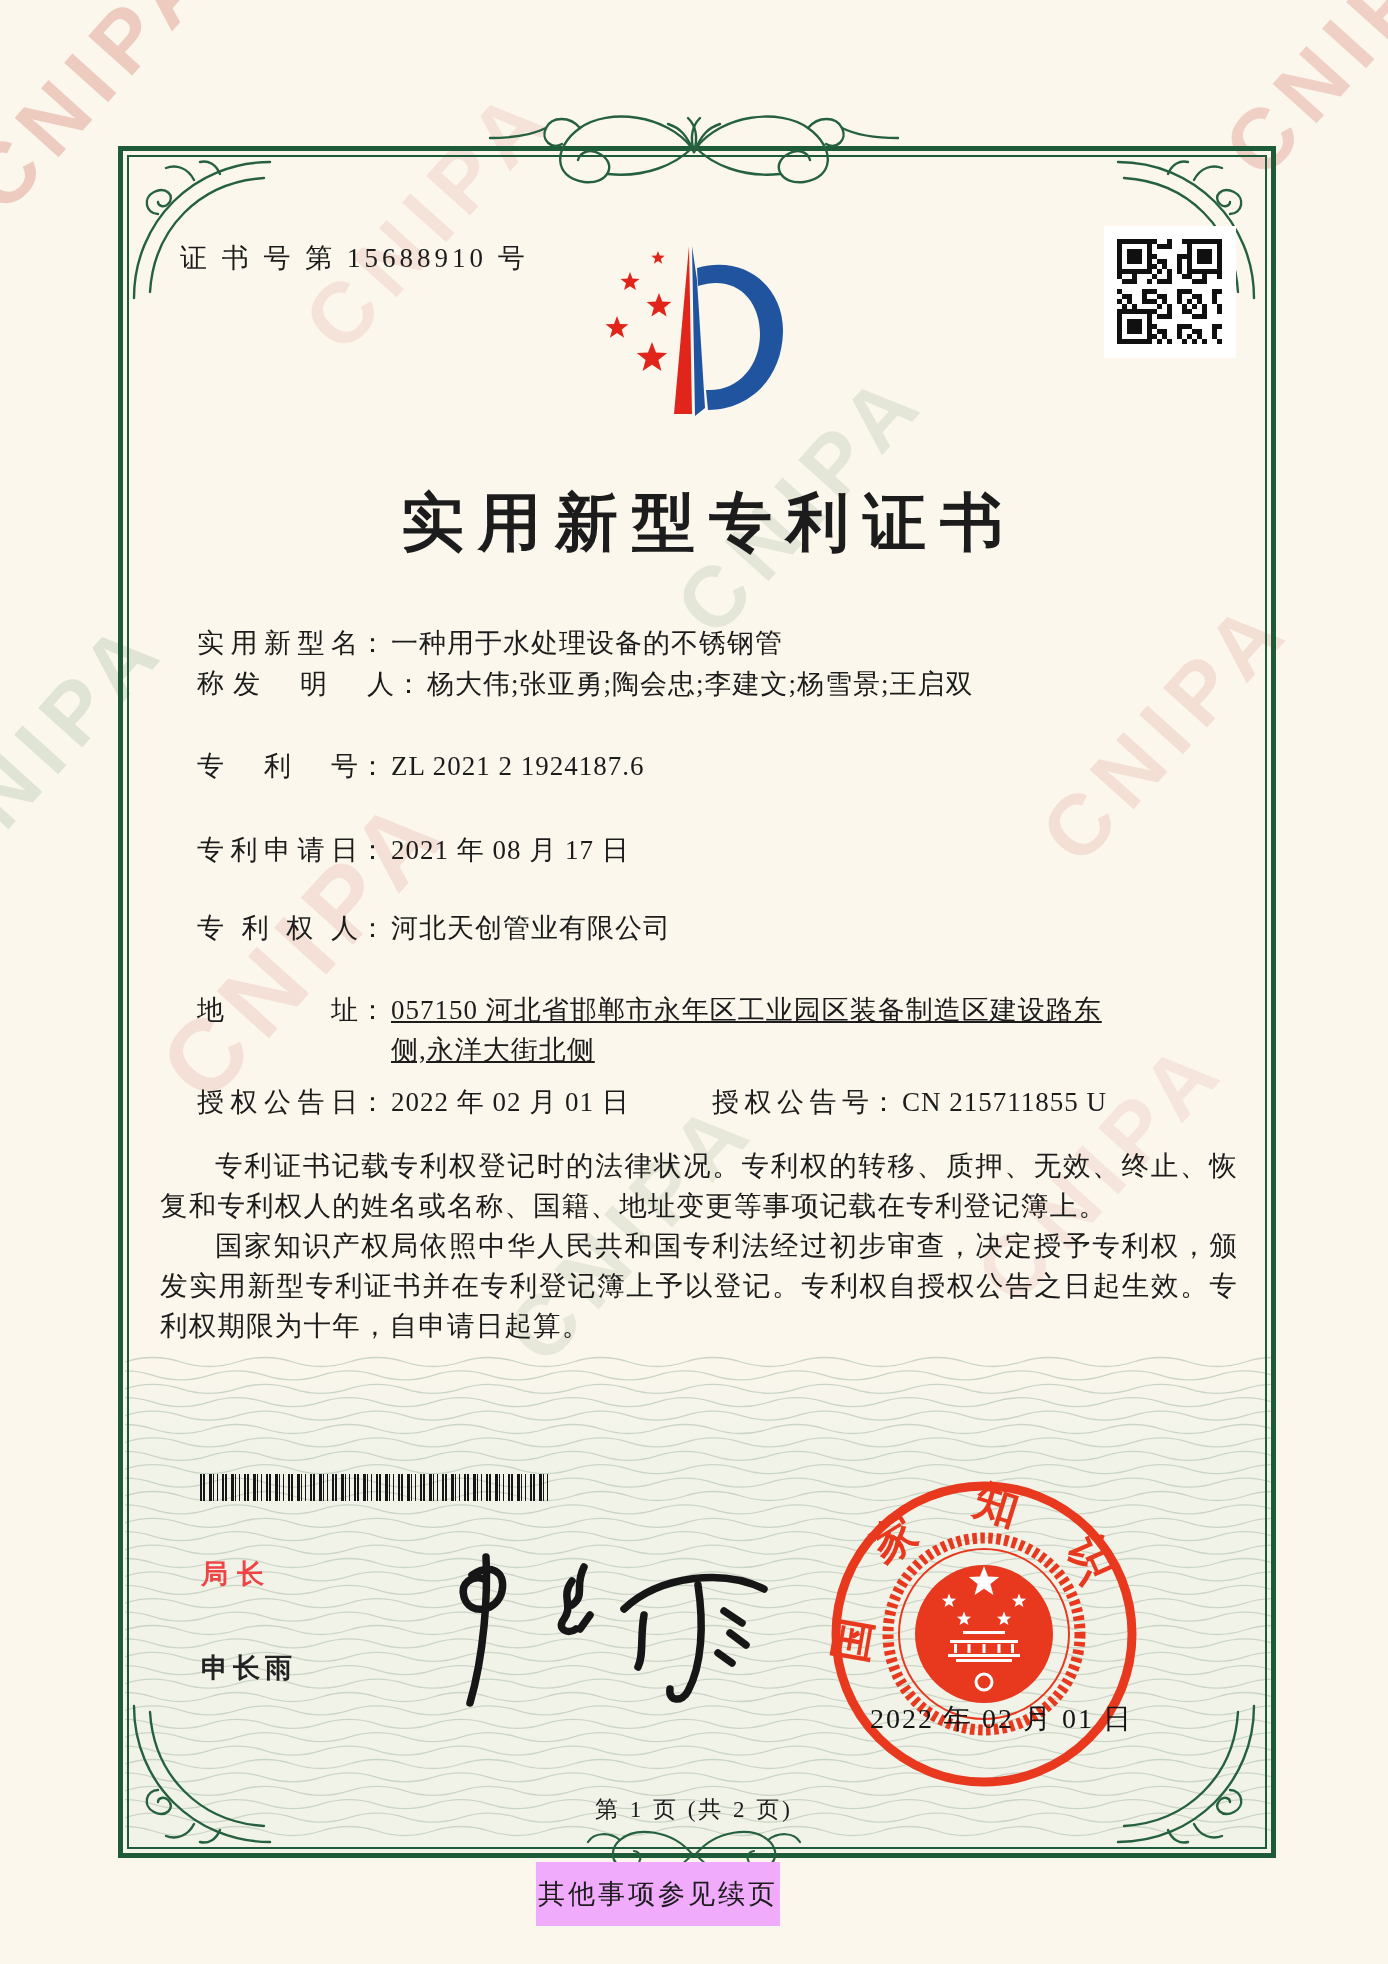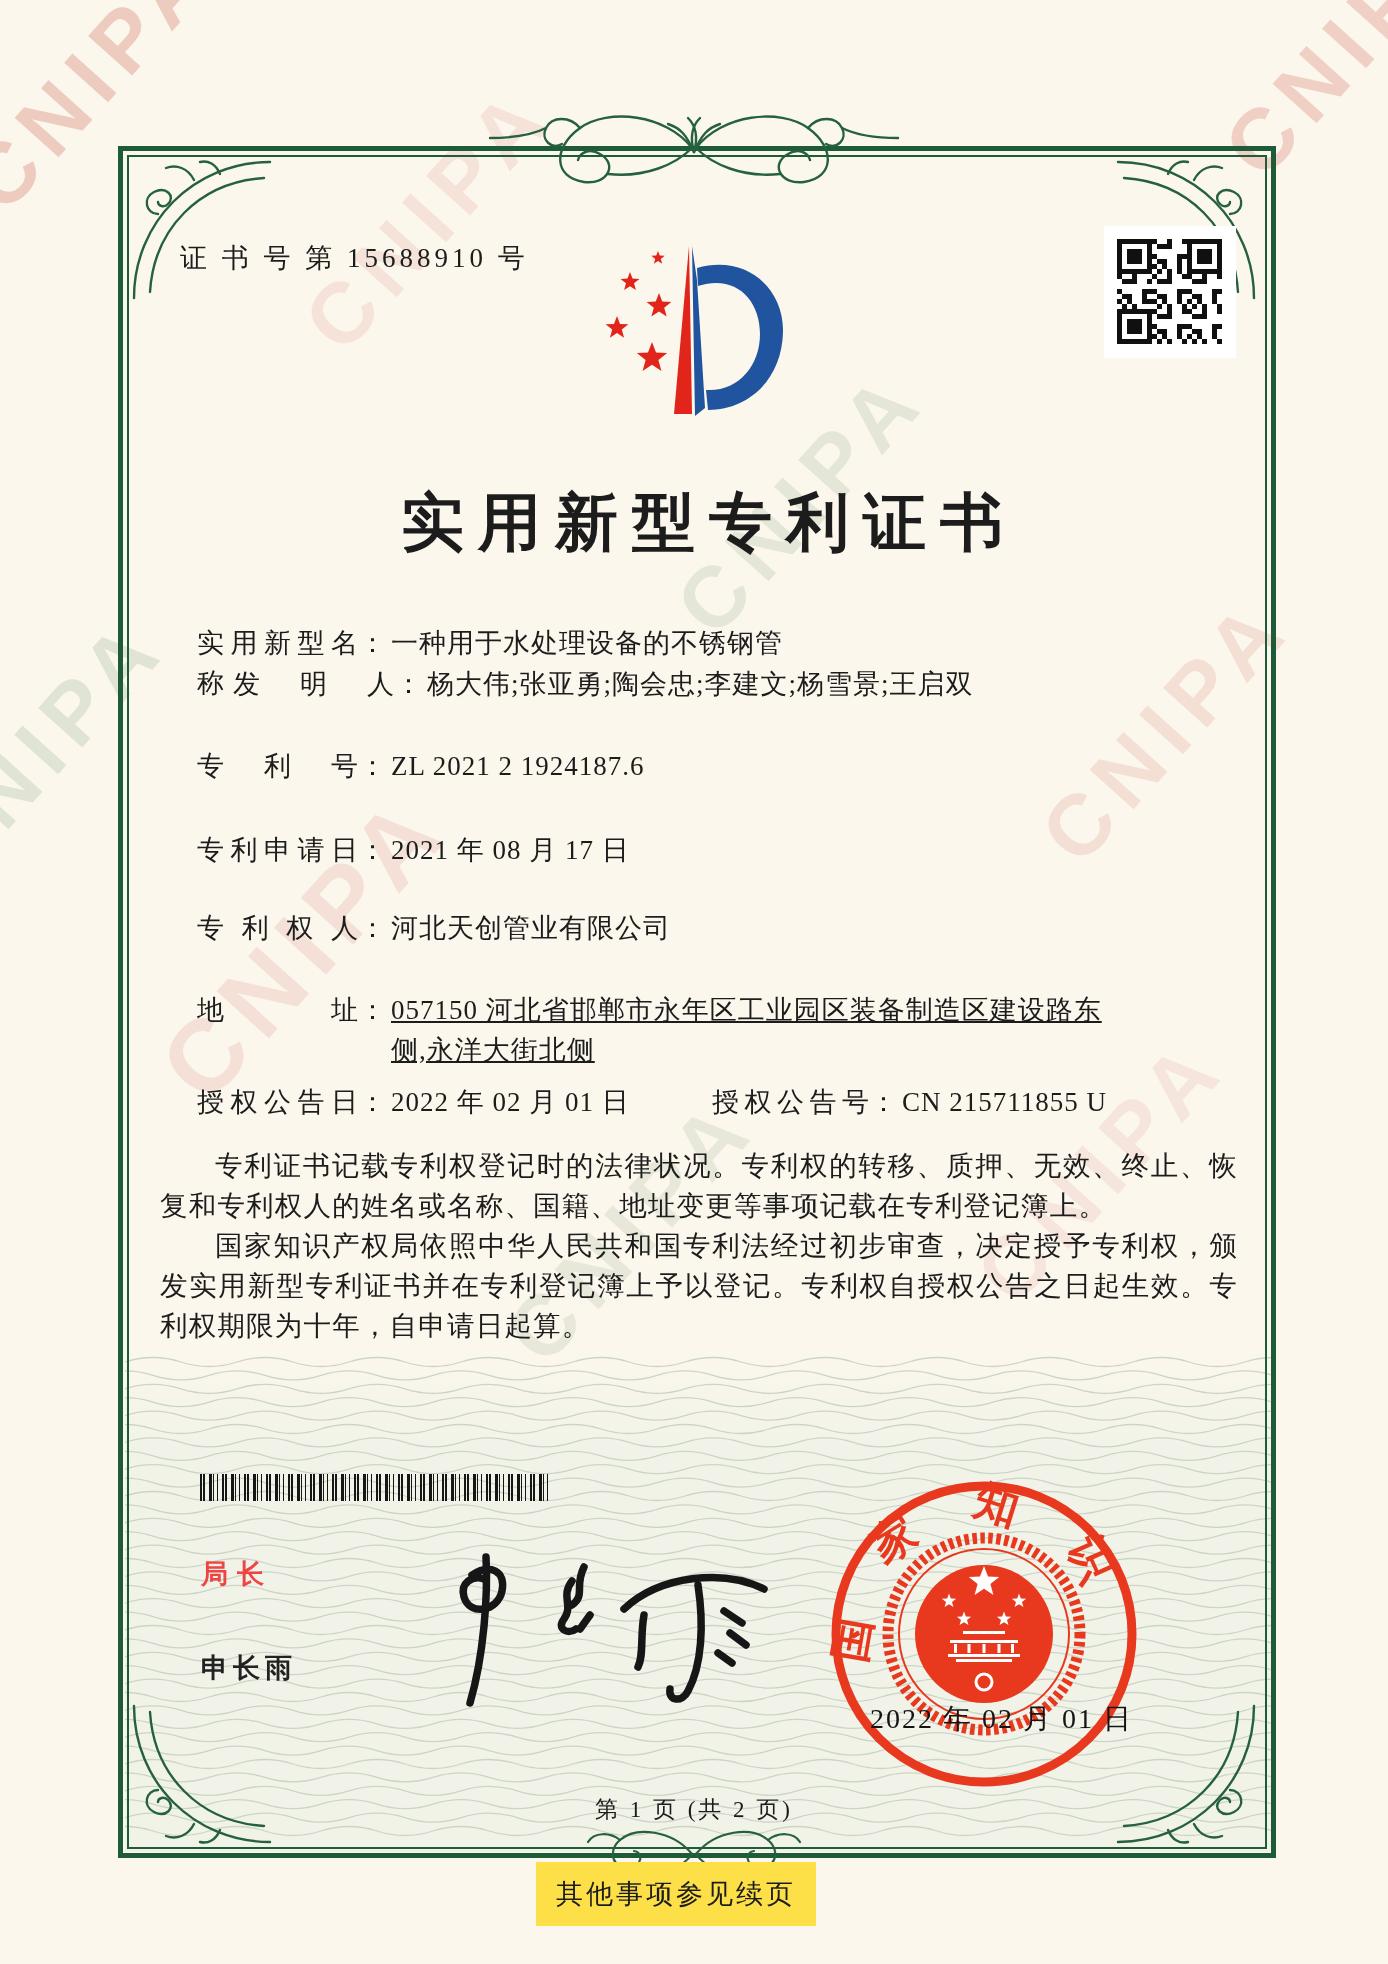--- a/index.html
+++ b/index.html
@@ -72,21 +72,21 @@
   .dname{position:absolute;left:201px;top:1650px;font:600 27px "Liberation Sans",sans-serif;
          letter-spacing:5px;z-index:4;color:#222;}
   .sig{position:absolute;left:412px;top:1545px;z-index:4;}
   .seal{position:absolute;left:826px;top:1476px;z-index:5;}
   .sealdate{position:absolute;left:870px;top:1700px;font-size:28px;letter-spacing:2px;
             color:#141414;z-index:6;white-space:nowrap;}
 
   
   .pagenum{position:absolute;left:0;right:0;top:1794px;text-align:center;font-size:23px;
            letter-spacing:3px;z-index:4;}
-  .contstrip{position:absolute;left:536px;top:1862px;width:280px;height:64px;background:#fde047;
+  .contstrip{position:absolute;left:536px;top:1862px;width:244px;height:64px;background:#f0abfc;
              display:flex;align-items:center;justify-content:center;z-index:4;
              font-size:27px;letter-spacing:3px;}
 </style>
 </head>
 <body>
 
 <svg width="0" height="0" style="position:absolute">
   <defs>
     <polygon id="star" points="0,-1 0.25,-0.34 0.95,-0.31 0.4,0.13 0.59,0.81 0,0.42 -0.59,0.81 -0.4,0.13 -0.95,-0.31 -0.25,-0.34"></polygon>
   </defs>

